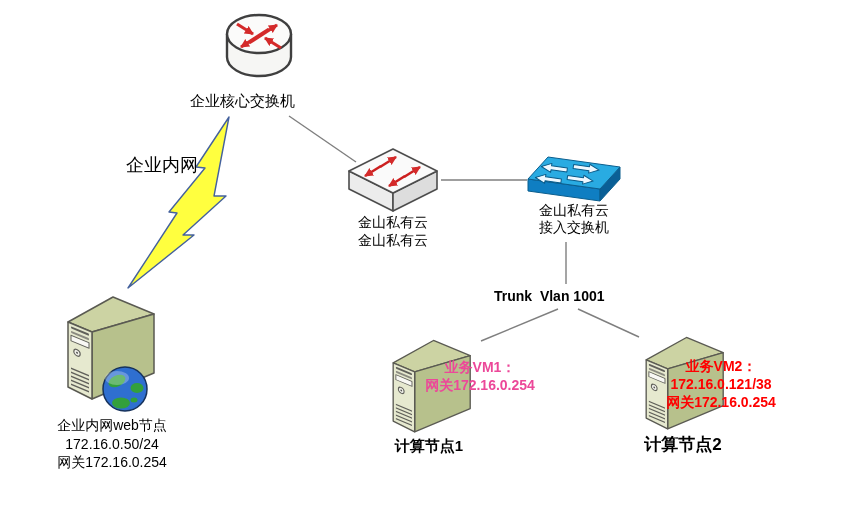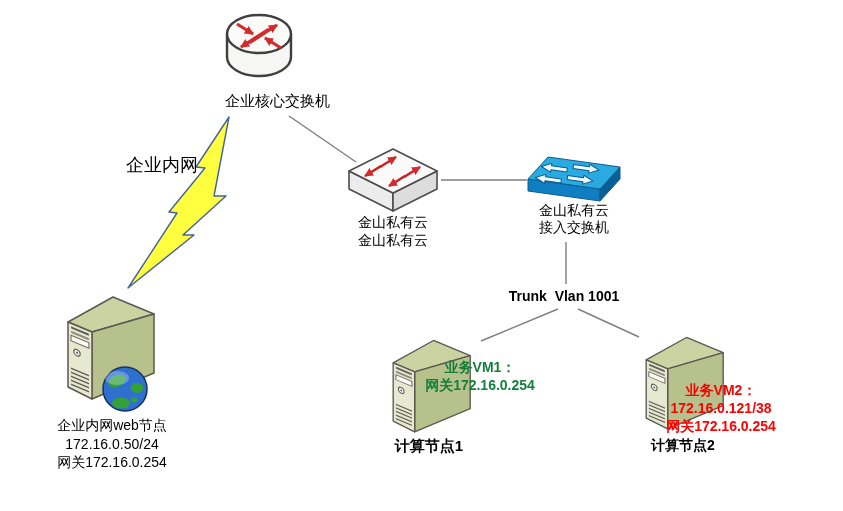--- a/index.html
+++ b/index.html
@@ -3,30 +3,30 @@
 <meta charset="utf-8">
 <style>
   html,body{margin:0;padding:0;background:#fff;}
   #canvas{
     position:relative;width:843px;height:511px;background:#ffffff;overflow:hidden;
     font-family:"Liberation Sans","DejaVu Sans",sans-serif;color:#000;
   }
   .abs{position:absolute;}
   .lbl{position:absolute;font-size:14px;line-height:18px;color:#000;white-space:nowrap;}
   .ctr{text-align:center;white-space:normal;}
-  #core-label{left:190px;top:92px;width:140px;font-size:15px;text-align:right;}
+  #core-label{left:190px;top:92px;width:140px;font-size:15px;text-align:left;}
   #intranet-label{left:126px;top:156px;font-size:18px;}
   #agg-label{left:334px;top:213px;width:118px;line-height:18px;}
   #access-label{left:515px;top:202px;width:118px;line-height:17px;}
-  #trunk-label{left:494px;top:287px;width:140px;font-weight:bold;text-align:center;white-space:pre;font-size:14px;}
+  #trunk-label{left:494px;top:287px;width:140px;font-weight:bold;white-space:pre;font-size:14px;}
   #web-labels{left:32px;top:416px;width:160px;font-weight:normal;line-height:18.5px;font-size:14px;}
-  #n1-red{left:404px;top:358px;width:152px;font-weight:bold;color:#15803d;line-height:18px;font-size:14px;}
-  #n2-red{left:645px;top:357px;width:152px;font-weight:bold;color:#ff0000;line-height:18px;font-size:14px;margin-top:24px;}
+  #n1-red{left:404px;top:358px;width:152px;font-weight:bold;color:#ec4899;line-height:18px;font-size:14px;}
+  #n2-red{left:645px;top:357px;width:152px;font-weight:bold;color:#ff0000;line-height:18px;font-size:14px;}
   #n1-label{left:383px;top:437px;width:92px;font-weight:bold;font-size:15px;}
-  #n2-label{left:637px;top:436px;width:92px;font-weight:bold;font-size:14px;}
+  #n2-label{left:637px;top:436px;width:92px;font-weight:bold;font-size:17px;}
   svg{display:block;}
 </style>
 </head>
 <body>
 
 <div id="canvas">
 
   <svg width="0" height="0" class="abs" aria-hidden="true">
     <defs>
       <marker id="rh" markerWidth="11" markerHeight="10" refX="8" refY="4.5" orient="auto" markerUnits="userSpaceOnUse">

